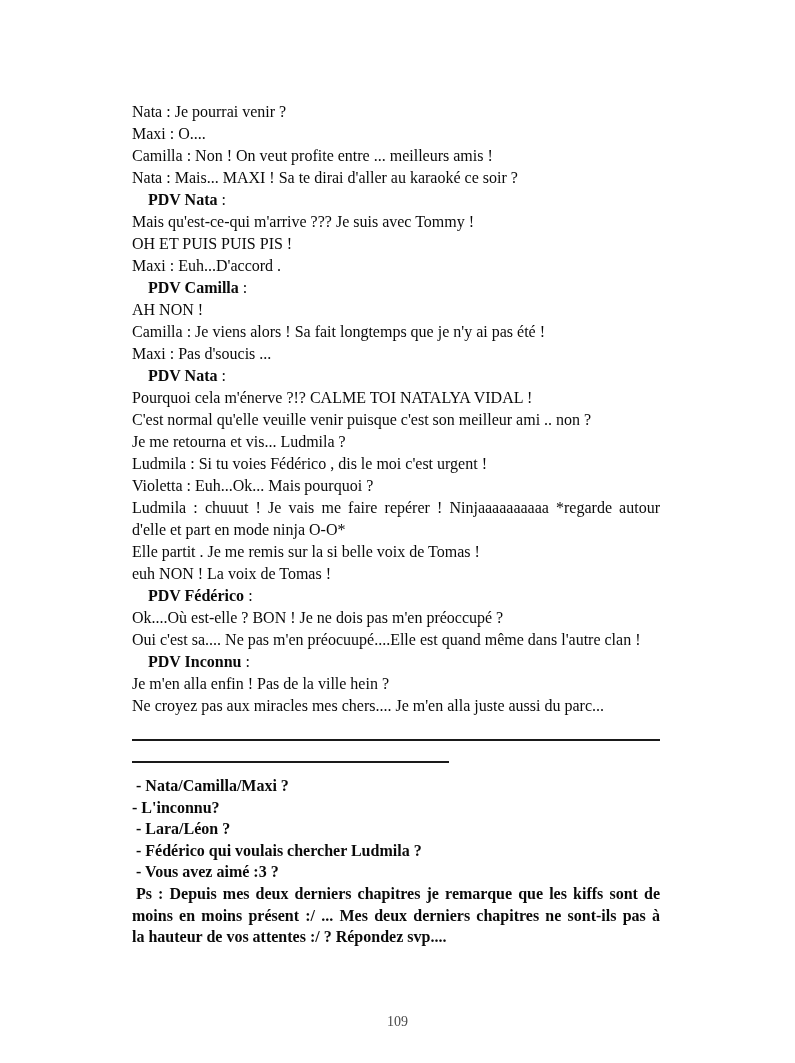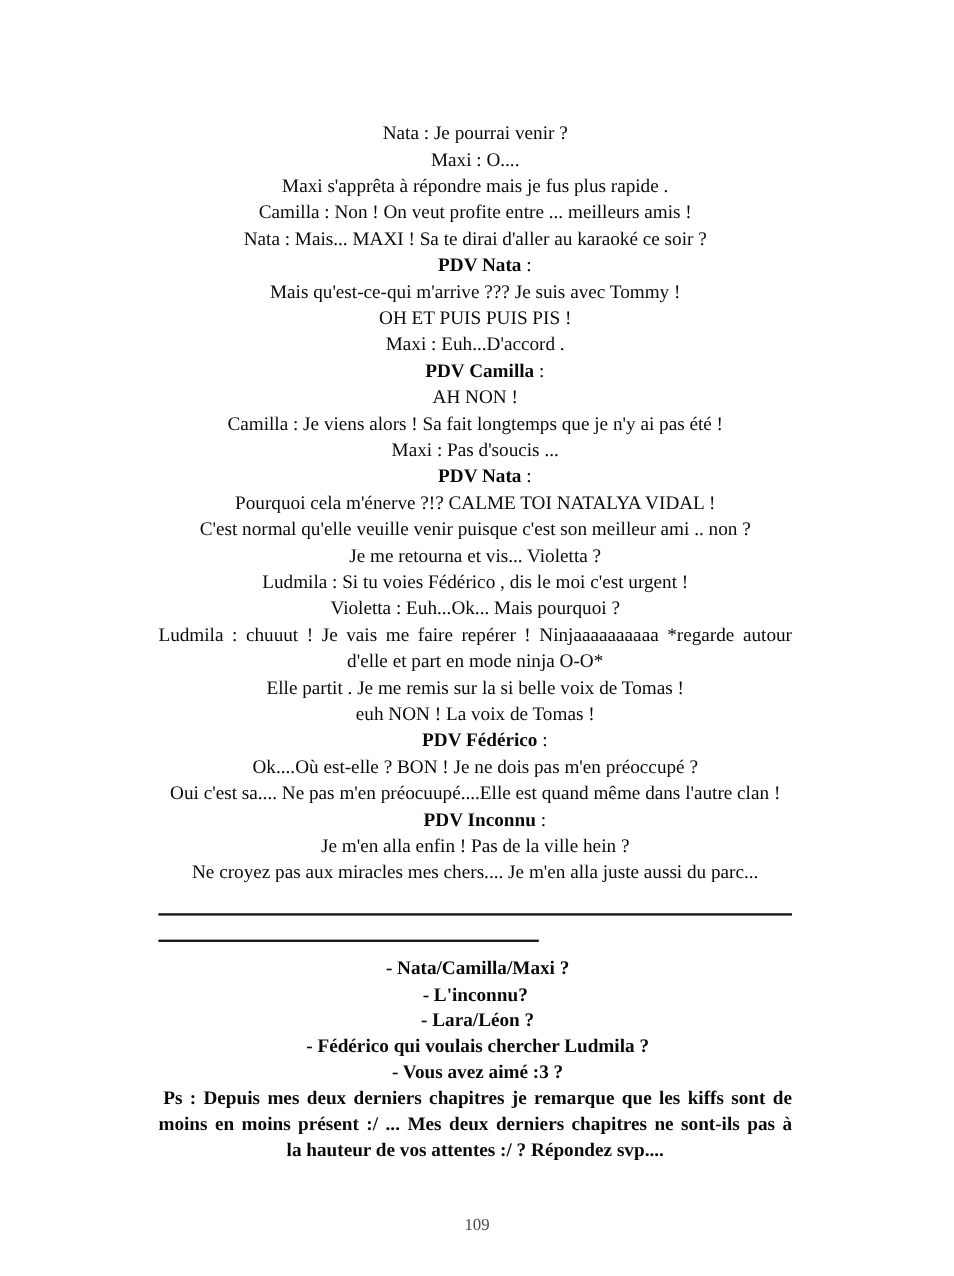--- a/index.html
+++ b/index.html
@@ -20,21 +20,21 @@
     position: absolute;
     left: 132px;
     top: 101px;
     width: 528px;
   }
   p.line {
     margin: 0;
     font-size: 16px;
     line-height: 22px;
     white-space: pre;
-    text-align: center;
+    text-align: left;
     color: #0a0a0a;
   }
   p.line .pdv-name { font-weight: bold; margin-left: 16px; }
   p.line.stretch {
     white-space: normal;
     text-align: justify;
     text-align-last: justify;
   }
   .hr-long {
     width: 528px;
@@ -64,35 +64,34 @@
   }
 </style>
 </head>
 <body>
 
 <div class="page">
   <div class="content">
 
     <p class="line">Nata : Je pourrai venir ?</p>
     <p class="line">Maxi : O....</p>
-    <p class="line">Maxi s'apprêta à répondre mais je fus plus rapide .</p>
     <p class="line">Camilla : Non ! On veut profite entre ... meilleurs amis !</p>
     <p class="line">Nata : Mais... MAXI ! Sa te dirai d'aller au karaoké ce soir ?</p>
     <p class="line"><span class="pdv-name">PDV Nata</span><span> :</span></p>
     <p class="line">Mais qu'est-ce-qui m'arrive ??? Je suis avec Tommy !</p>
     <p class="line">OH ET PUIS PUIS PIS !</p>
     <p class="line">Maxi : Euh...D'accord .</p>
     <p class="line"><span class="pdv-name">PDV Camilla</span><span> :</span></p>
     <p class="line">AH NON !</p>
     <p class="line">Camilla : Je viens alors ! Sa fait longtemps que je n'y ai pas été !</p>
     <p class="line">Maxi : Pas d'soucis ...</p>
     <p class="line"><span class="pdv-name">PDV Nata</span><span> :</span></p>
     <p class="line">Pourquoi cela m'énerve ?!? CALME TOI NATALYA VIDAL !</p>
     <p class="line">C'est normal qu'elle veuille venir puisque c'est son meilleur ami .. non ?</p>
-    <p class="line">Je me retourna et vis... Violetta ?</p>
+    <p class="line">Je me retourna et vis... Ludmila ?</p>
     <p class="line">Ludmila : Si tu voies Fédérico , dis le moi c'est urgent !</p>
     <p class="line">Violetta : Euh...Ok... Mais pourquoi ?</p>
     <p class="line stretch">Ludmila : chuuut ! Je vais me faire repérer ! Ninjaaaaaaaaaa *regarde autour</p>
     <p class="line">d'elle et part en mode ninja O-O*</p>
     <p class="line">Elle partit . Je me remis sur la si belle voix de Tomas !</p>
     <p class="line">euh NON ! La voix de Tomas !</p>
     <p class="line"><span class="pdv-name">PDV Fédérico</span><span> :</span></p>
     <p class="line">Ok....Où est-elle ? BON ! Je ne dois pas m'en préoccupé ?</p>
     <p class="line">Oui c'est sa.... Ne pas m'en préocuupé....Elle est quand même dans l'autre clan !</p>
     <p class="line"><span class="pdv-name">PDV Inconnu</span><span> :</span></p>

